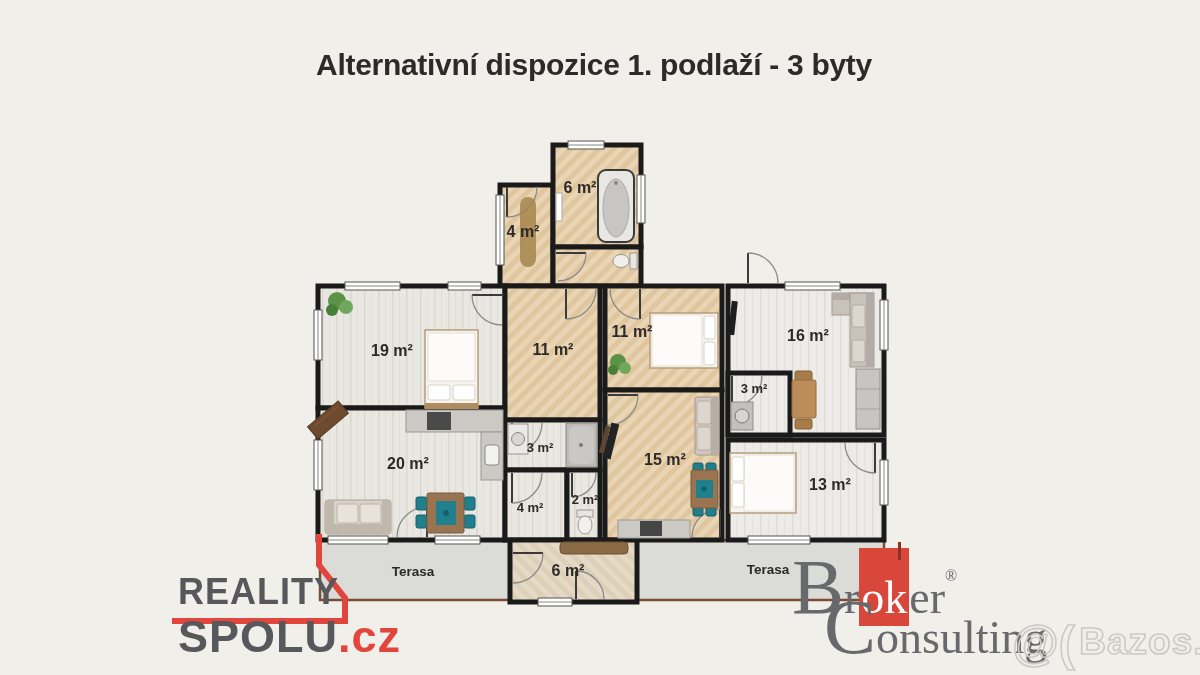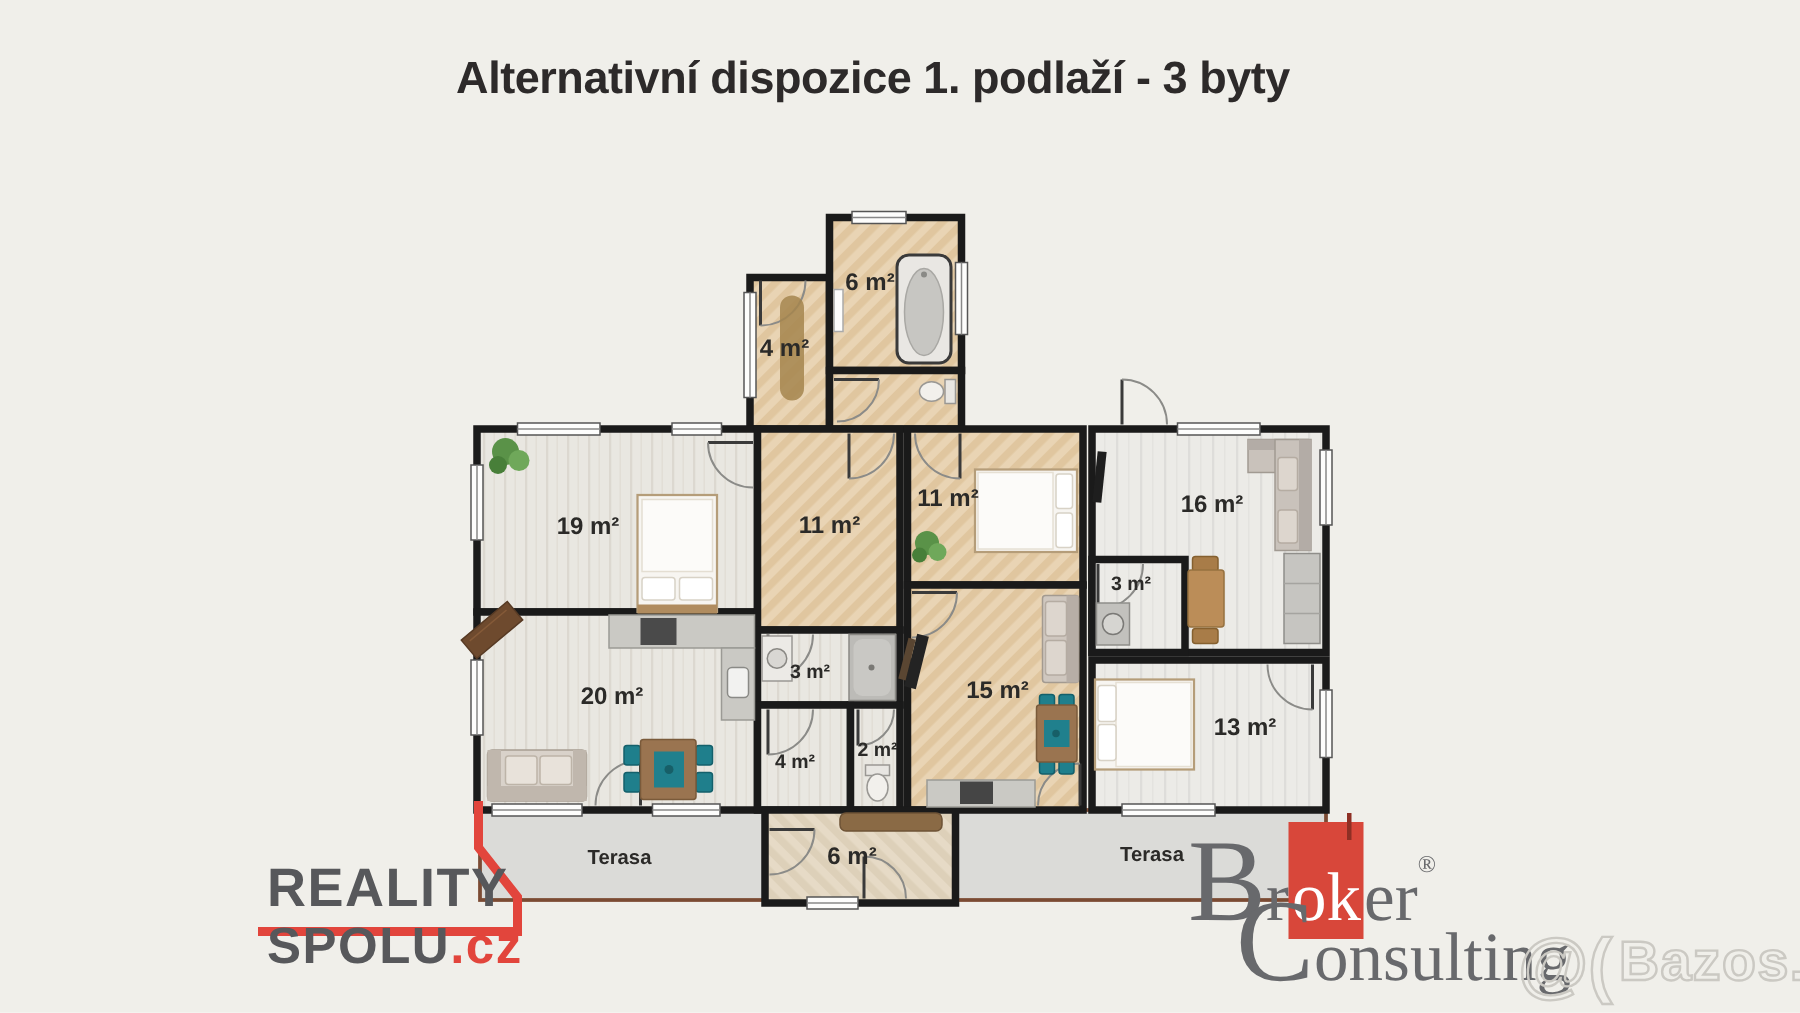--- a/index.html
+++ b/index.html
@@ -1,31 +1,31 @@
 <!DOCTYPE html>
 <html><head>
 <meta charset="utf-8">
 <style>
   html,body{margin:0;padding:0;}
   .canvas{
     position:relative;width:1200px;height:675px;overflow:hidden;
     background:#f0efea;font-family:"Liberation Sans",sans-serif;
   }
   .page-title{
-    position:absolute;top:36px;left:0;width:1164px;margin:0;
+    position:absolute;top:36px;left:0;width:1164px;margin:12px;
     text-align:center;font-size:30px;font-weight:700;color:#2d2a2a;
     letter-spacing:-0.3px;
   }
   svg text{font-family:"Liberation Sans",sans-serif;font-weight:700;fill:#2b2a28;}
   .plan-svg{position:absolute;left:280px;top:125px;}
   .overlay-svg{position:absolute;left:0;top:0;pointer-events:none;}
   
   .rs-logo{position:absolute;left:178px;top:574px;color:#57585b;font-weight:700;line-height:1.0;}
   .rs-l1{font-size:36px;letter-spacing:1px;}
-  .rs-l2{font-size:34px;letter-spacing:1px;margin-top:4px;}
+  .rs-l2{font-size:45px;letter-spacing:1px;margin-top:4px;}
   .rs-cz{color:#e2453c;}
   
   .bc-logo{position:absolute;left:792px;top:552px;width:280px;color:#68696c;
     font-family:"Liberation Serif",serif;line-height:0.9;}
   .bc-line1{font-size:46px;white-space:nowrap;}
   .bc-big{font-size:78px;}
   .bc-red{background:#d8473a;color:#ffffff;padding:24px 2px 3px 2px;}
   .bc-reg{font-size:16px;vertical-align:32px;}
   .bc-line2{font-size:46px;margin-left:32px;margin-top:-30px;white-space:nowrap;}
   .bc-pole{position:absolute;left:106px;top:-10px;width:3px;height:18px;background:#8e2f24;}

